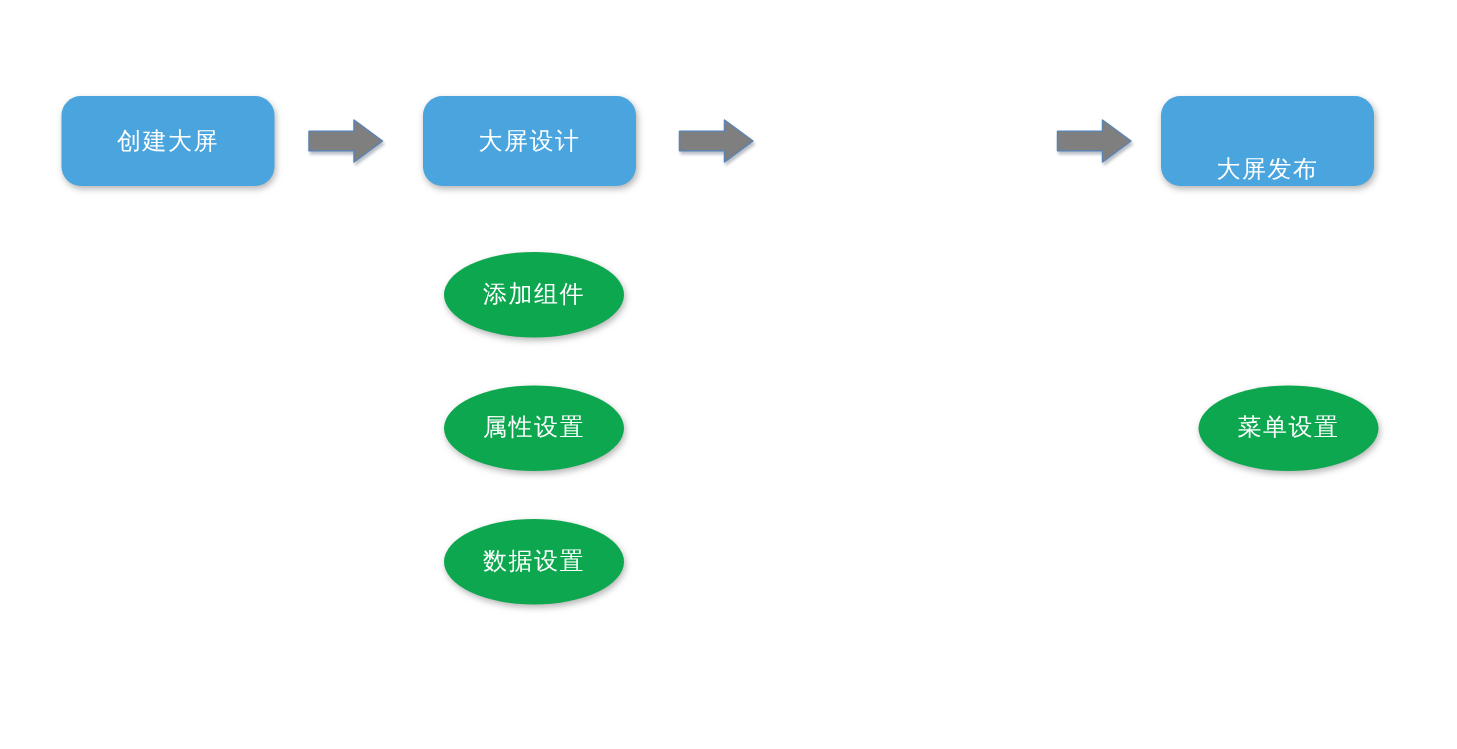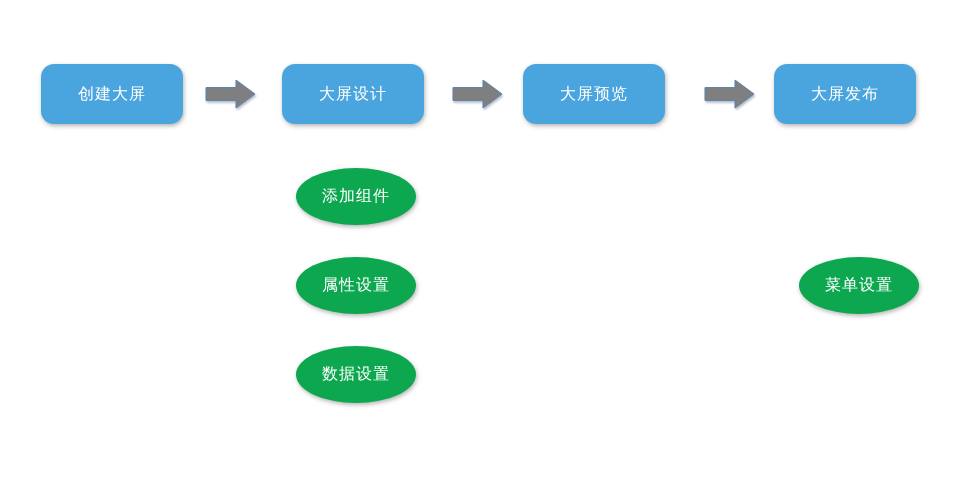--- a/index.html
+++ b/index.html
@@ -52,21 +52,21 @@
     border-radius: 50%;
     box-shadow: 1px 2px 4px rgba(120,120,120,0.55);
     display: flex;
     align-items: center;
     justify-content: center;
   }
   
   #step-1 { left: 41px;  top: 64px; align-items: center; }
   #step-2 { left: 282px; top: 64px; }
   #step-3 { left: 523px; top: 64px; }
-  #step-4 { left: 774px; top: 64px; }
+  #step-4 { left: 774px; top: 64px; align-items: flex-end; }
   #arrow-1 { left: 205px; top: 78px; }
   #arrow-2 { left: 452px; top: 78px; }
   #arrow-3 { left: 704px; top: 78px; }
   #design-sub-1  { left: 296px; top: 168px; align-items: center; }
   #design-sub-2  { left: 296px; top: 257px; font-family: Liberation Serif, serif; }
   #design-sub-3  { left: 296px; top: 346px; }
   #publish-sub-1 { left: 799px; top: 168px; }
   #publish-sub-2 { left: 799px; top: 257px; font-family: Liberation Mono, monospace; }
 </style>
 </head>
@@ -87,23 +87,20 @@
   <div class="step-box" id="step-2">
     <span class="label">大屏设计</span>
   </div>
 
   <div class="flow-arrow" id="arrow-2">
     <svg width="52" height="32" viewBox="0 0 52 32" xmlns="http://www.w3.org/2000/svg">
       <polygon points="1,9.5 31,9.5 31,2 50,16 31,30 31,22.5 1,22.5" fill="#7F7F7F" stroke="#5B84B1" stroke-width="1" stroke-linejoin="round"></polygon>
     </svg>
   </div>
 
-  <div class="step-box" id="step-3">
-    <span class="label">大屏预览</span>
-  </div>
 
   <div class="flow-arrow" id="arrow-3">
     <svg width="52" height="32" viewBox="0 0 52 32" xmlns="http://www.w3.org/2000/svg">
       <polygon points="1,9.5 31,9.5 31,2 50,16 31,30 31,22.5 1,22.5" fill="#7F7F7F" stroke="#5B84B1" stroke-width="1" stroke-linejoin="round"></polygon>
     </svg>
   </div>
 
   <div class="step-box" id="step-4">
     <span class="label">大屏发布</span>
   </div>

